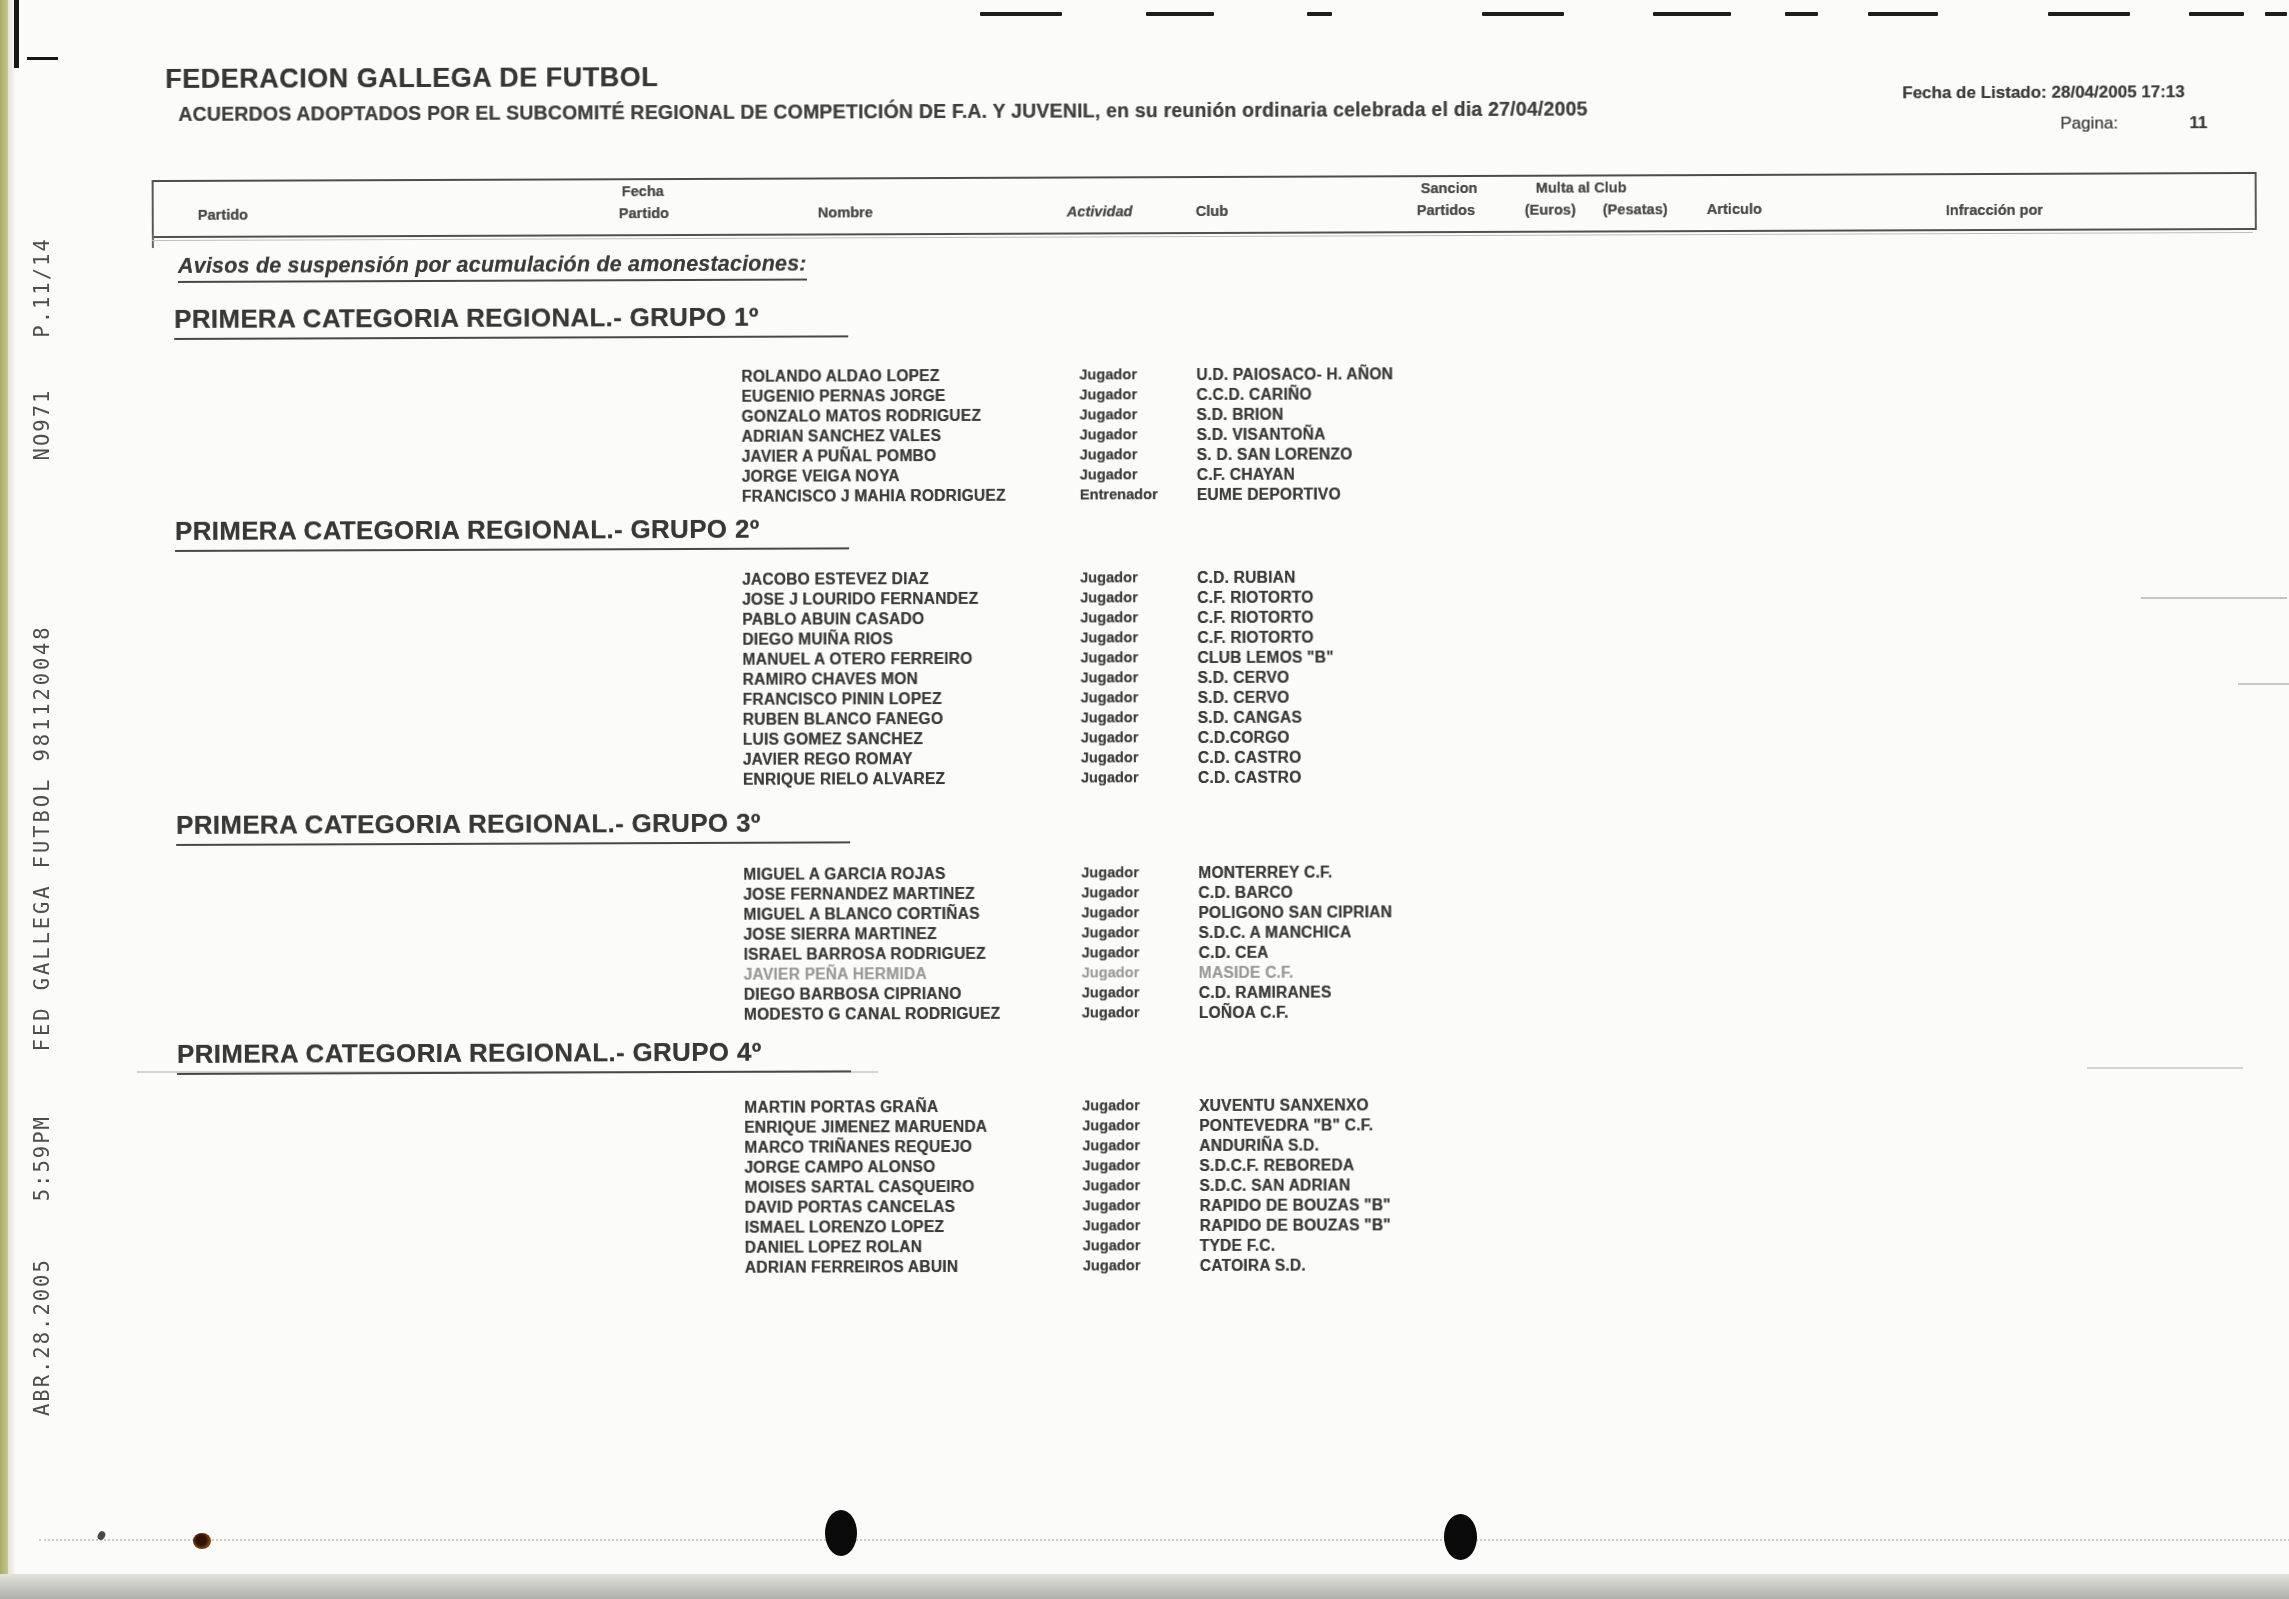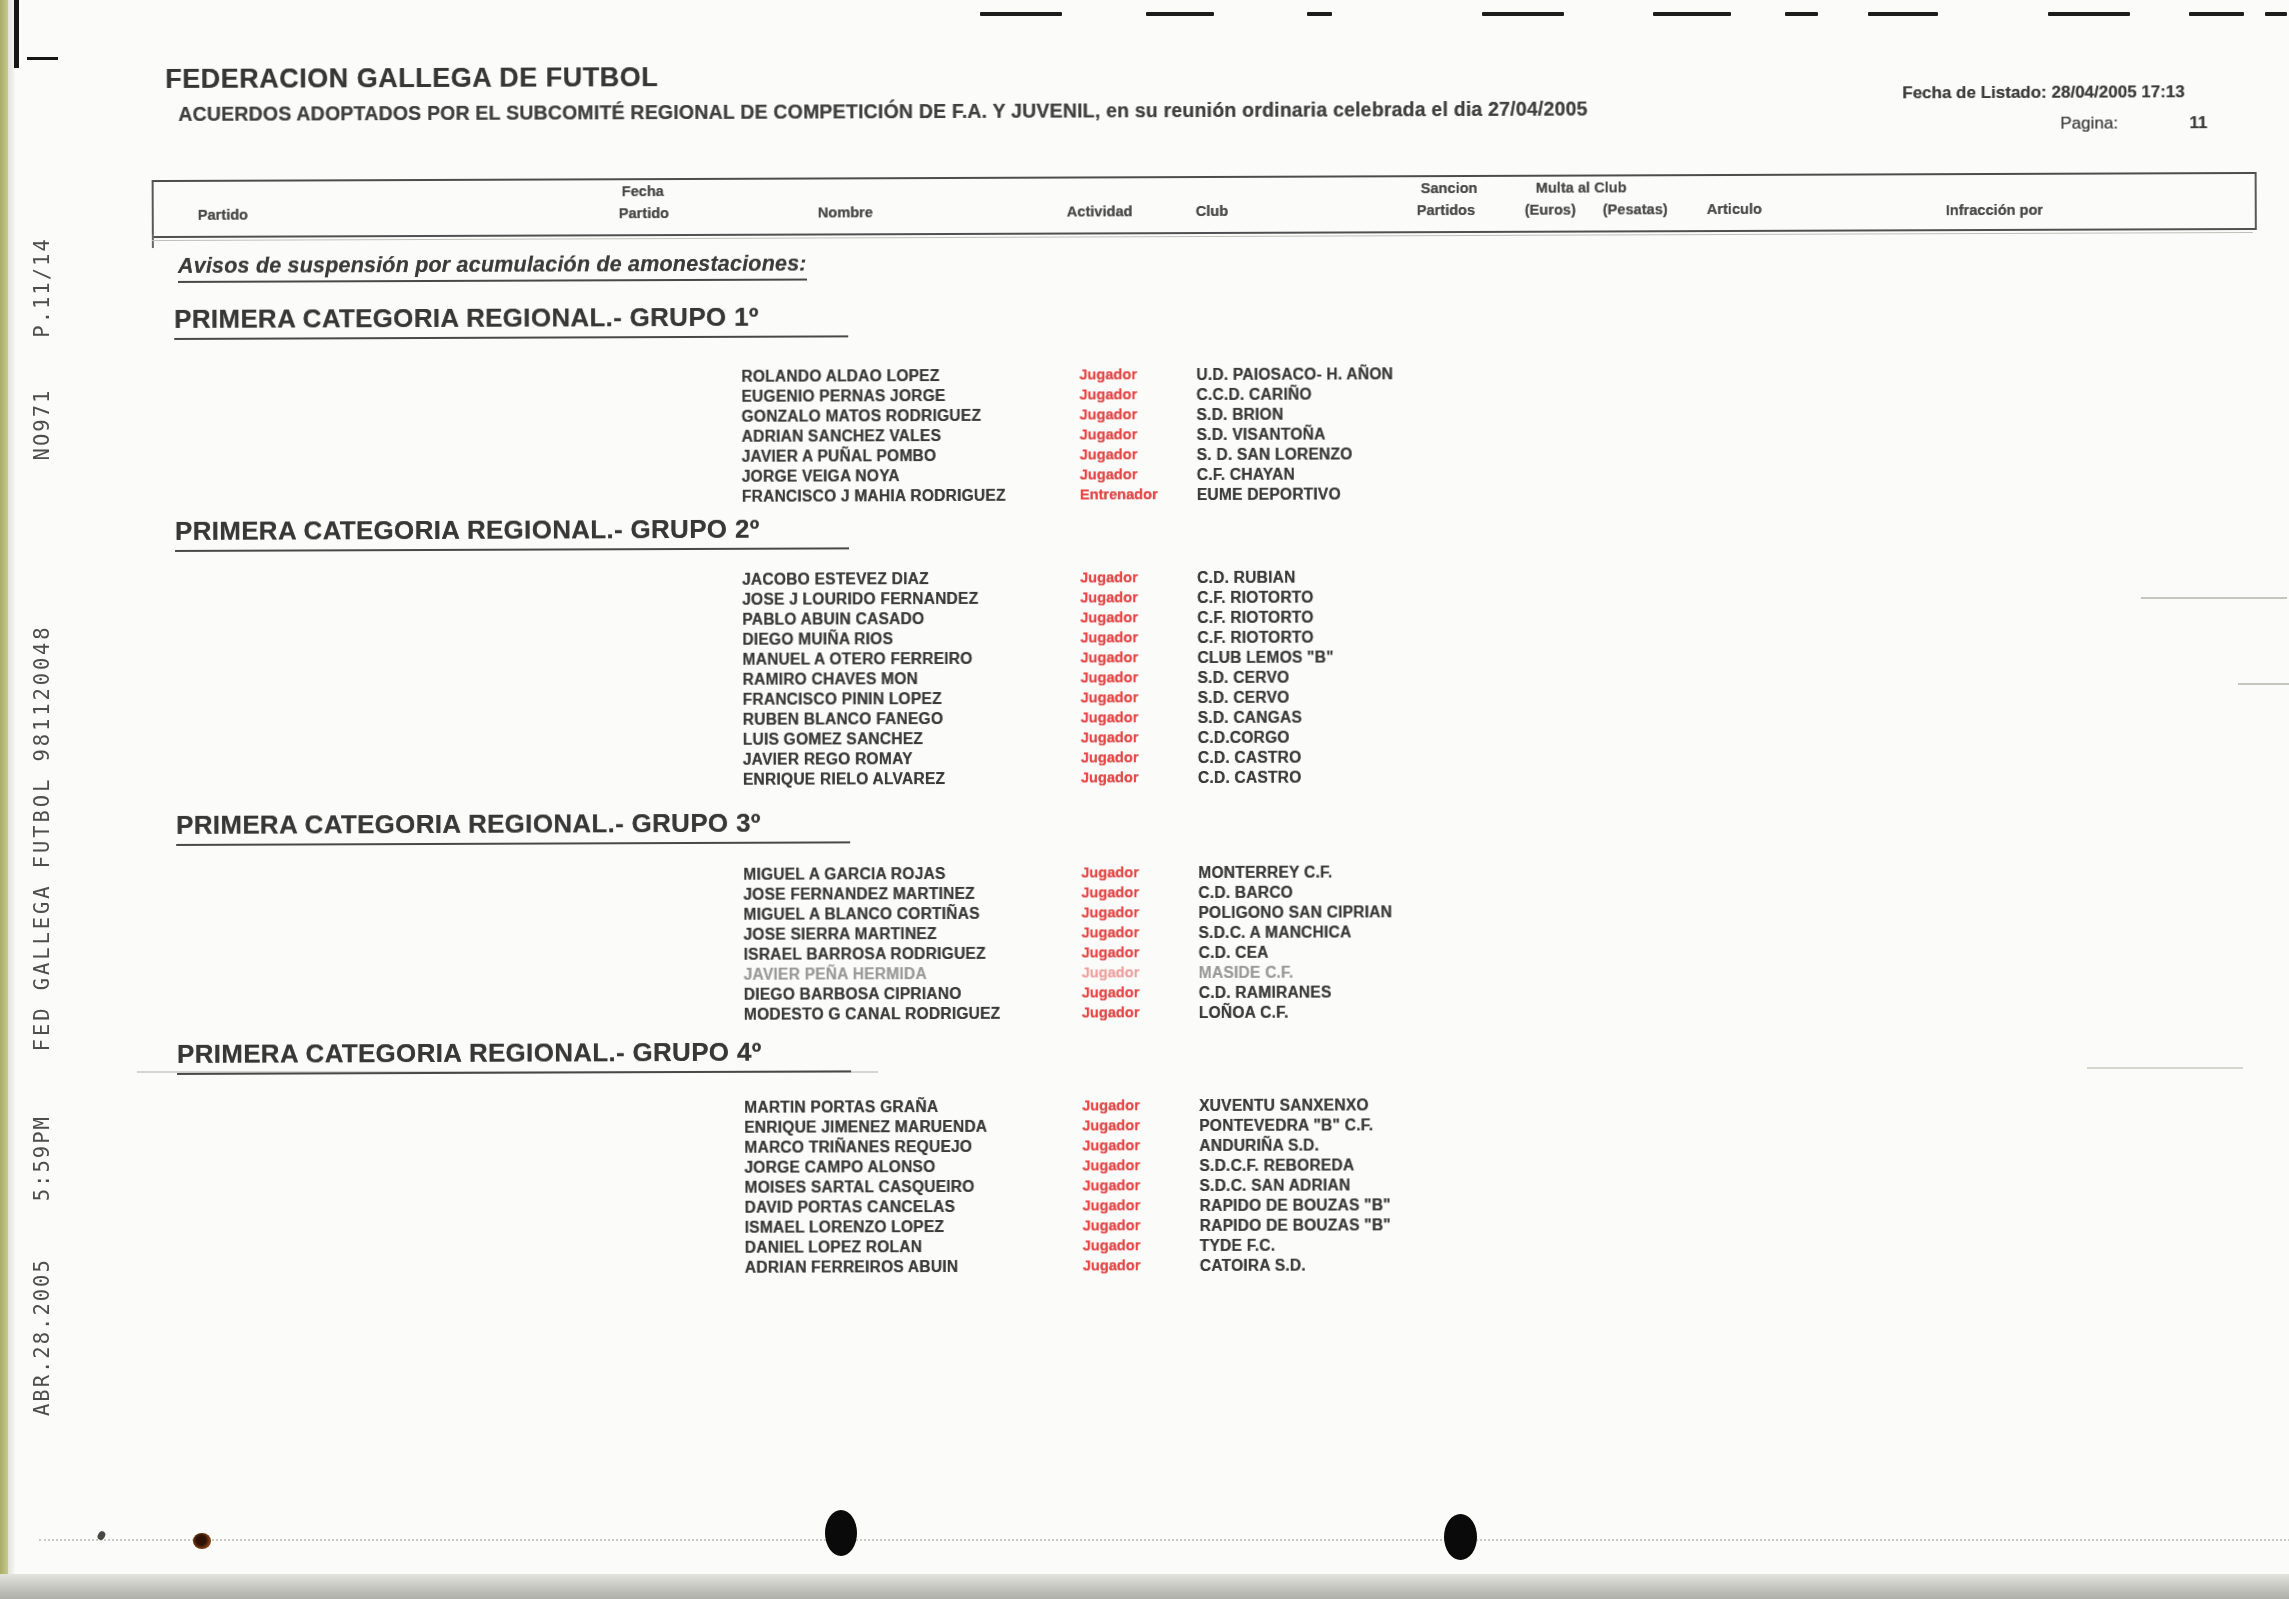--- a/index.html
+++ b/index.html
@@ -59,21 +59,21 @@
   .section-title{left:180px;top:252px;font-size:21.5px;font-weight:700;font-style:italic;
     border-bottom:2.4px solid #4a4a4a;padding-bottom:2px;letter-spacing:0.2px;color:#3d3d3d;}
 
   .group{position:absolute;left:0;width:2290px;}
   .group-heading{margin:0;position:absolute;left:176px;top:0;font-size:26px;font-weight:700;
     letter-spacing:0.3px;color:#3a3a3a;border-bottom:2.9px solid #4a4a4a;padding:0 90px 2.9px 0;white-space:nowrap;}
   .rows{position:absolute;left:720px;top:0;}
   .row{position:relative;height:20px;white-space:nowrap;margin-left:23px;}
   .row span{position:absolute;top:0;}
   .c-name{left:0;font-size:15.6px;font-weight:700;letter-spacing:0.2px;color:#3c3c3c;}
-  .c-act{left:338px;font-size:14.6px;font-weight:700;color:#ef4444;}
+  .c-act{left:338px;font-size:14.6px;font-weight:700;color:#404040;}
   .c-club{left:455px;font-size:15.6px;font-weight:700;letter-spacing:0.2px;color:#3c3c3c;}
   .row.faded{opacity:.5;filter:blur(0.4px);}
 </style>
 </head>
 <body>
 
 <div class="page">
 
   <div class="edge-olive"></div>
   <div class="edge-shadow"></div>
@@ -110,21 +110,21 @@
     <div class="abs meta-page-label">Pagina:</div>
     <div class="abs meta-page-num">11</div>
 
     <div class="thead-box"></div>
     <div class="thead-tick"></div>
     <div class="thead-underline2"></div>
     <div class="th" style="left:200px;top:205px;">Partido</div>
     <div class="th" style="left:624px;top:183px;">Fecha</div>
     <div class="th" style="left:621px;top:205px;">Partido</div>
     <div class="th" style="left:772px;top:205px;padding-left:48px;">Nombre</div>
-    <div class="th" style="left:1069px;top:205px;">Actividad</div>
+    <div class="th" style="left:1069px;top:205px;font-style:italic;">Actividad</div>
     <div class="th" style="left:1198px;top:205px;">Club</div>
     <div class="th" style="left:1423px;top:183px;">Sancion</div>
     <div class="th" style="left:1419px;top:205px;">Partidos</div>
     <div class="th" style="left:1538px;top:183px;">Multa al Club</div>
     <div class="th" style="left:1527px;top:205px;">(Euros)</div>
     <div class="th" style="left:1605px;top:205px;">(Pesatas)</div>
     <div class="th" style="left:1709px;top:205px;">Articulo</div>
     <div class="th" style="left:1948px;top:207px;">Infracción por</div>
 
     <div class="abs section-title">Avisos de suspensión por acumulación de amonestaciones:</div>

